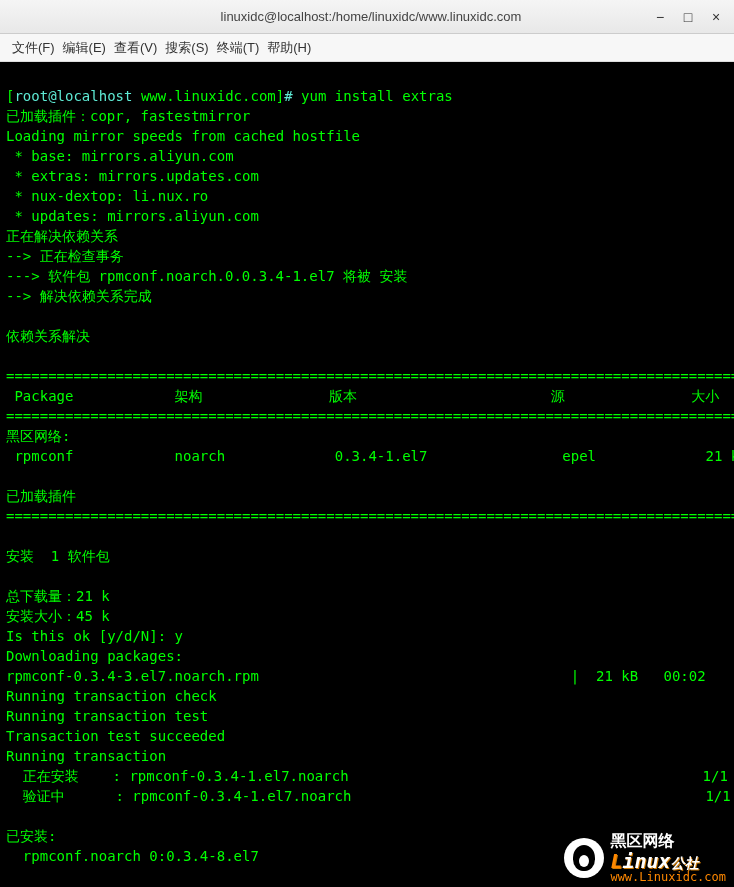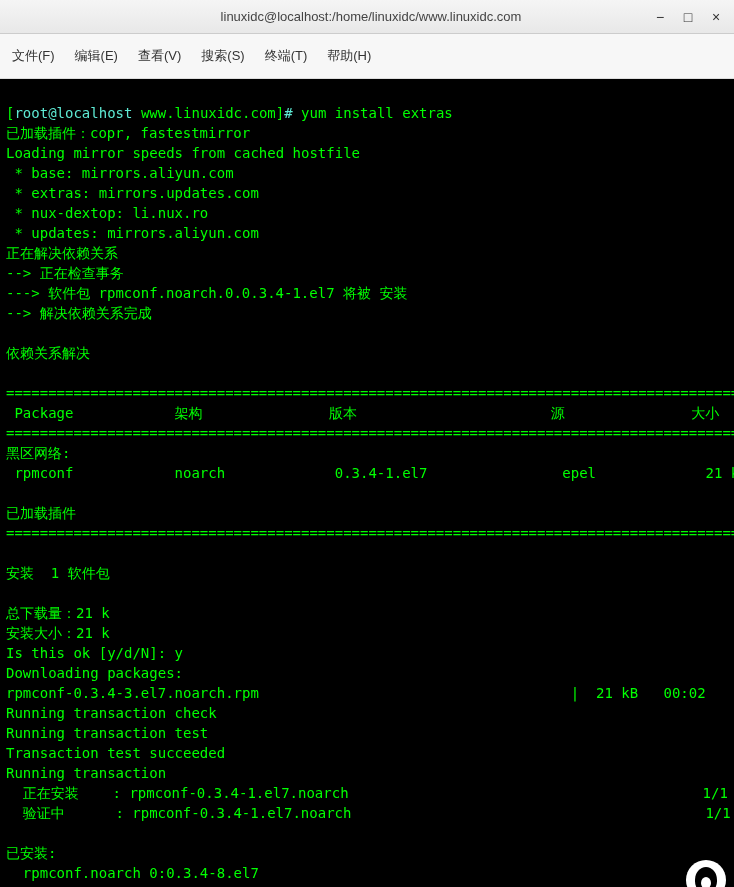--- a/index.html
+++ b/index.html
@@ -34,27 +34,26 @@
     height: 24px;
     display: flex;
     align-items: center;
     justify-content: center;
     font-size: 14px;
     color: #333;
     cursor: pointer;
     border-radius: 3px;
   }
   .menubar {
-    height: 45px;
+    height: 28px;
     background: #f7f7f7;
     border-bottom: 1px solid #ddd;
     display: flex;
     align-items: center;
     padding: 0 8px;
-    gap: 12px;
     font-size: 13px;
     color: #333;
   }
   .menubar .menu-item { cursor: pointer; padding: 2px 4px; }
   .terminal {
     background: #000;
     color: #00ff00;
     font-family: "DejaVu Sans Mono","Courier New",monospace;
     font-size: 14px;
     line-height: 20px;
@@ -168,32 +167,37 @@
 <span class="divider-line">=========================================================================================</span>
 <span>黑区网络:</span>
 <span> rpmconf            noarch             0.3.4-1.el7                epel             21 k</span>
 
 <span>已加载插件</span>
 <span class="divider-line">=========================================================================================</span>
 
 <span>安装  1 软件包</span>
 
 <span>总下载量：21 k</span>
-<span>安装大小：21 k</span>
+<span>安装大小：45 k</span>
 <span>Is this ok [y/d/N]: y</span>
 <span>Downloading packages:</span>
 <span><span>rpmconf-0.3.4-3.el7.noarch.rpm</span>                                     <span>|  21 kB   00:02</span></span>
 <span>Running transaction check</span>
 <span>Running transaction test</span>
 <span>Transaction test succeeded</span>
 <span>Running transaction</span>
 <span>  正在安装    : rpmconf-0.3.4-1.el7.noarch                                          1/1</span>
 <span>  验证中      : rpmconf-0.3.4-1.el7.noarch                                          1/1</span>
 
 <span>已安装:</span>
 <span>  rpmconf.noarch 0:0.3.4-8.el7</span>
 
 
 
 <div class="watermark">
   <div class="penguin"></div>
+  <div class="text">
+    <div class="cn">黑区网络</div>
+    <div class="l1"><span class="orange">L</span><span>inux</span><span style="font-size:14px">公社</span></div>
+    <div class="l2">www.Linuxidc.com</div>
+  </div>
 </div>
 </div>
 
 </body></html>

